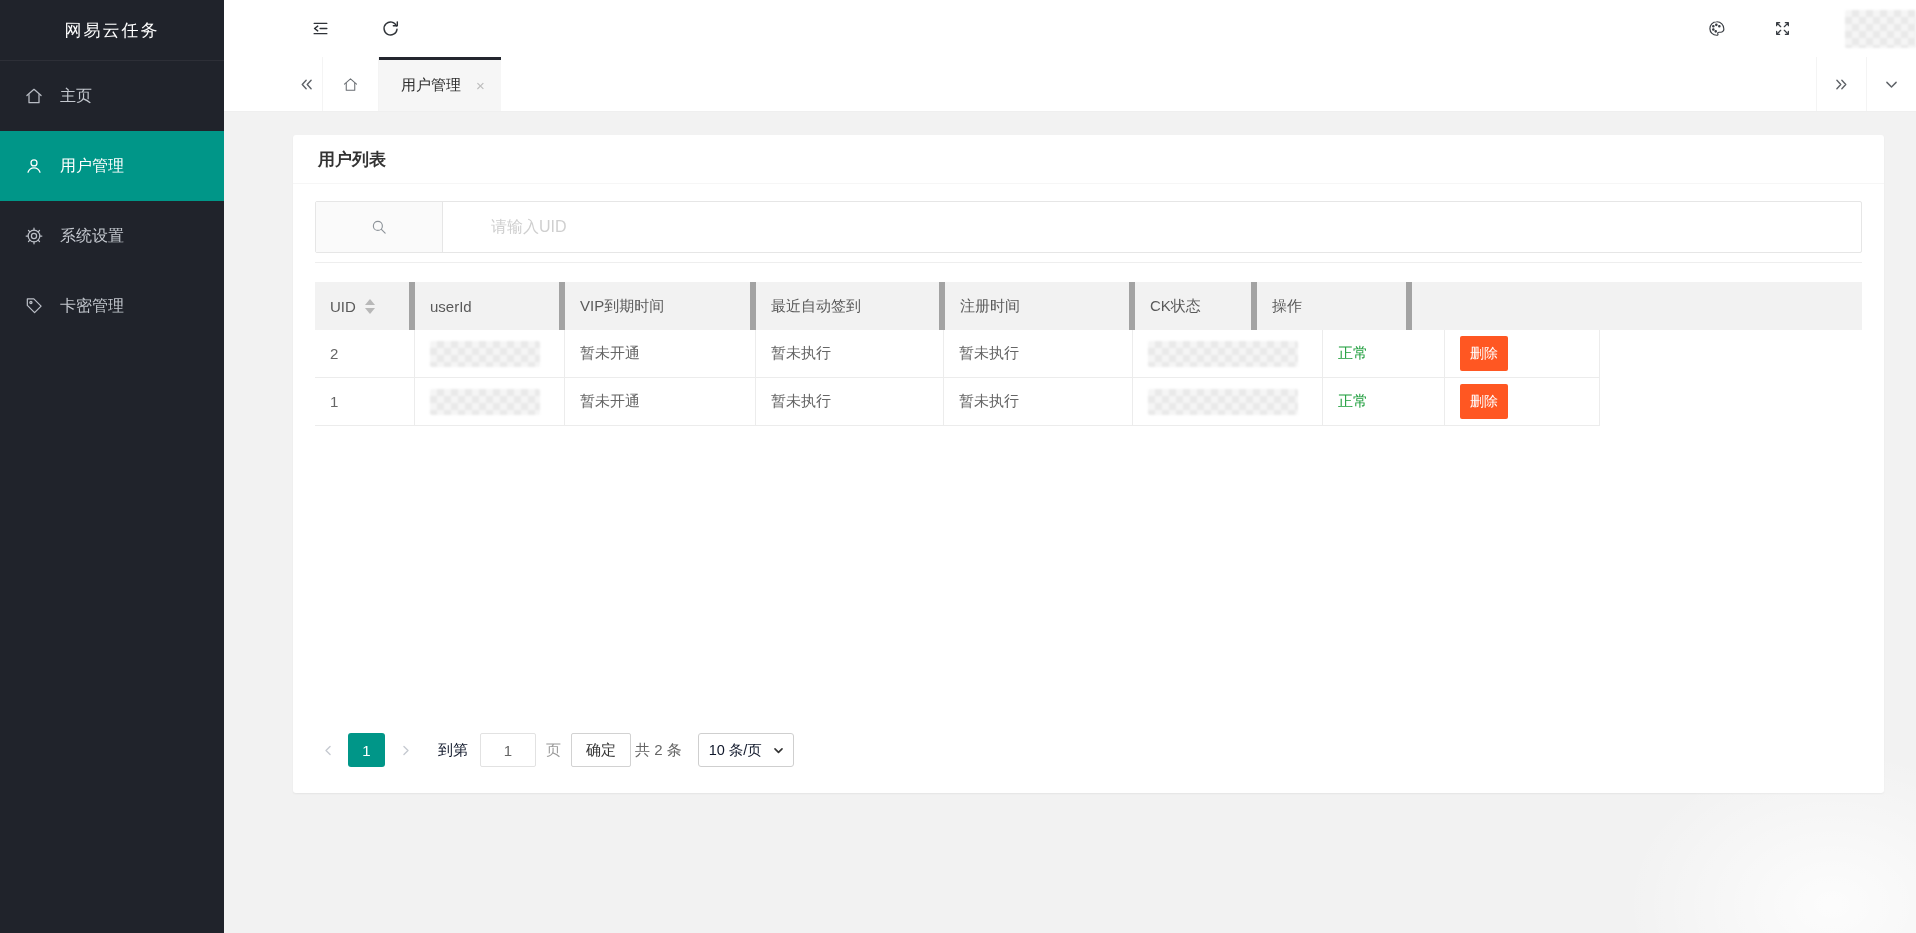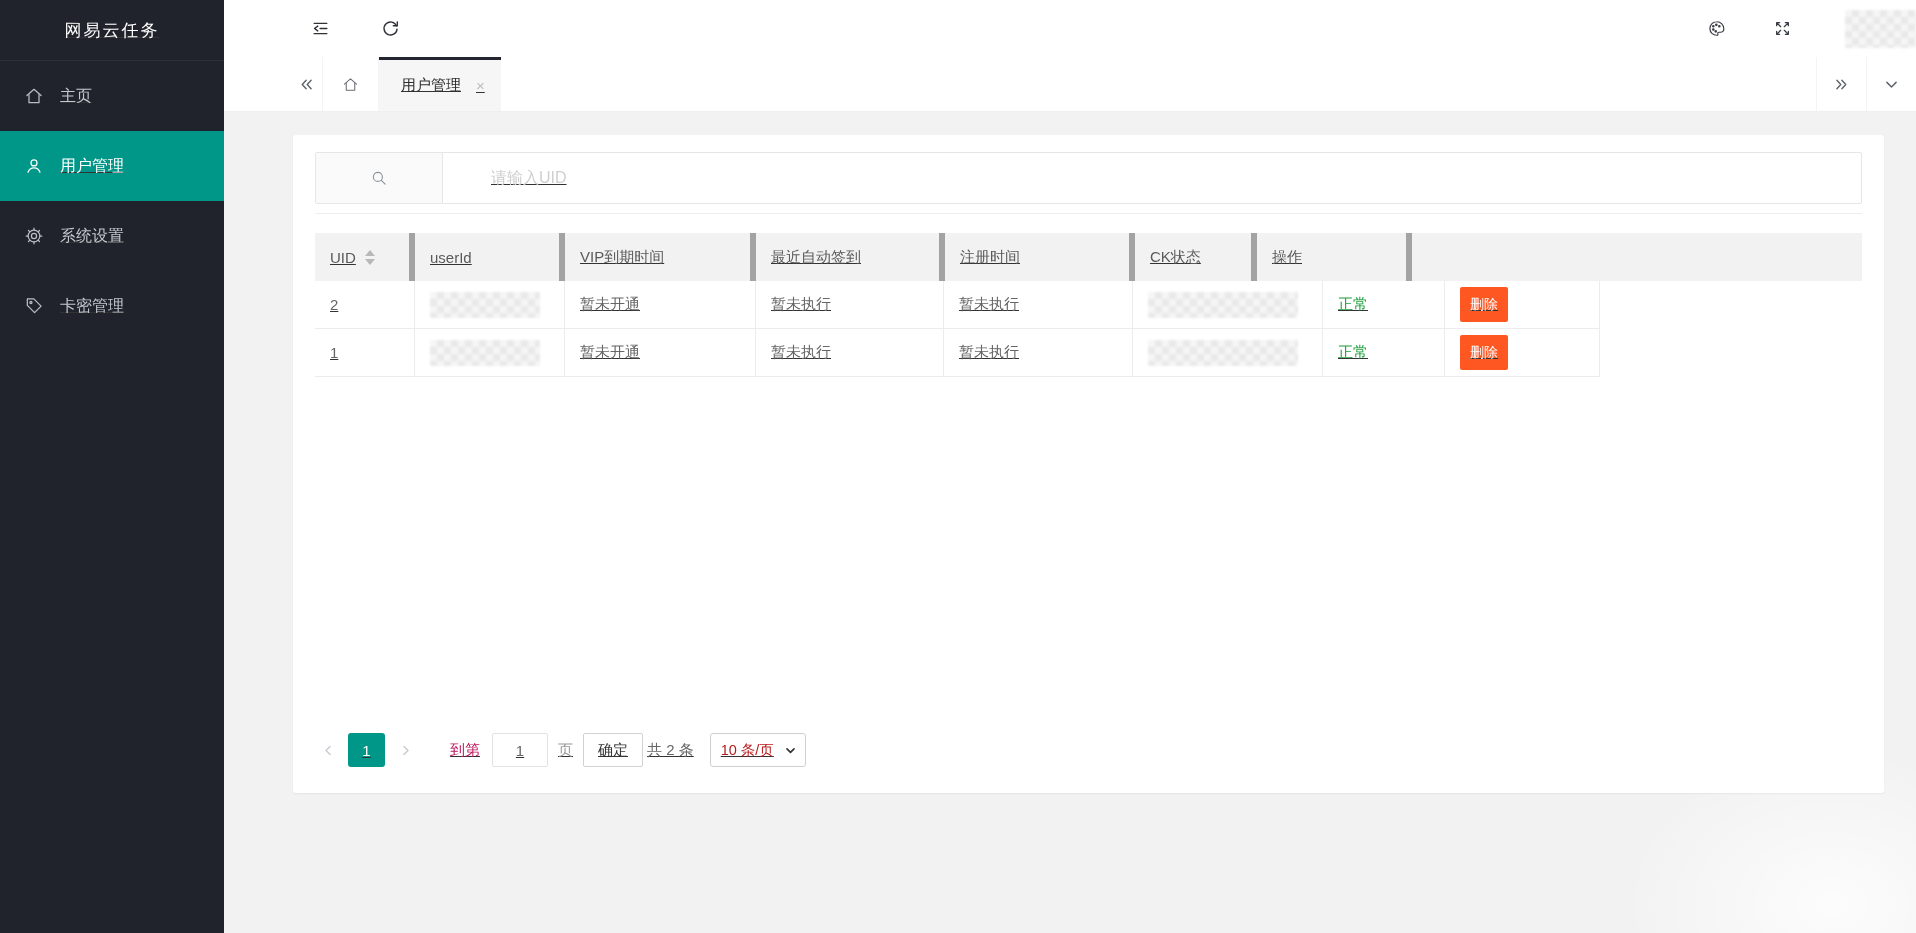--- a/index.html
+++ b/index.html
@@ -1,19 +1,19 @@
 <!DOCTYPE html>
 <html><head>
 <meta charset="utf-8">
 <style>
   * { box-sizing: border-box; margin: 0; padding: 0; }
   html,body { width:1916px; height:933px; overflow:hidden; }
   body { font-family:"Liberation Sans","DejaVu Sans",sans-serif; background:#f2f2f2; color:#333; }
   svg { display:block; }
-  .app { position:relative; display:flex; width:1916px; height:933px;text-decoration:underline; }
+  .app { position:relative; display:flex; width:1916px; height:933px; }
 
   
   .sidebar { width:224px; flex-shrink:0; background:#20232b; }
   .logo { height:61px; display:flex; align-items:center; justify-content:center;
           color:#ffffff; font-size:17px; letter-spacing:2px;
           border-bottom:1px solid rgba(255,255,255,.06); }
   .menu-item { height:70px; display:flex; align-items:center; padding-left:24px; gap:16px;
                color:#c3c7ce; font-size:16px; cursor:pointer; }
   .menu-item .mi-icon { width:20px; height:20px; color:#b9bdc5; }
   .menu-item.active { background:#009688; color:#fff; }
@@ -90,30 +90,30 @@
   .btn-danger { background:#ff5722; color:#fff; border:none; border-radius:2px;
                 height:35px; padding:0 10px; font-size:14px; font-family:inherit; cursor:pointer; }
 
   
   .pager { margin-top:auto; margin-bottom:26px; display:flex; align-items:center; font-size:15px; color:#666; }
   .pg-arrow { width:26px; height:34px; display:flex; align-items:center; justify-content:center;
               color:#c6cad1; cursor:pointer; }
   .pg-arrow svg { width:15px; height:15px; }
   .pg-current { width:37px; height:34px; margin:0 7px; border-radius:3px; background:#009688;
                 color:#fff; display:flex; align-items:center; justify-content:center; cursor:pointer; }
-  .pg-label { color:#be185d; margin:0 6px 0 32px; }
+  .pg-label { color:#0f172a; margin:0 6px 0 20px; }
   .pg-input { width:56px; height:34px; margin:0 6px; border:1px solid #e2e2e2; border-radius:2px;
               text-align:center; font-size:15px; color:#666; font-family:inherit; outline:none; }
   .pg-unit { color:#9a9a9a; margin:0 10px 0 4px; }
   .pg-confirm { height:34px; padding:0 14px; background:#fff; border:1px solid #d2d2d2; border-radius:2px;
                 font-size:15px; color:#333; font-family:inherit; cursor:pointer; margin-right:4px; }
   .pg-total { margin-right:16px; color:#666; }
   .pg-size { height:34px; min-width:86px; border:1px solid #cfcfcf; border-radius:3px; background:#fff;
              display:flex; align-items:center; justify-content:space-between; padding:0 8px 0 10px;
-             color:#b91c1c; font-size:14.5px; cursor:pointer; gap:10px; }
+             color:#0f172a; font-size:14.5px; cursor:pointer; gap:10px; }
   .pg-size svg { width:13px; height:13px; color:#333; }
 
   .corner-glow { position:absolute; right:0; bottom:0; width:300px; height:190px; pointer-events:none;
                  background:radial-gradient(ellipse at 72% 85%, rgba(255,255,255,.8), rgba(255,255,255,0) 68%); }
 </style>
 </head>
 <body>
 
 <div class="app">
 
@@ -221,20 +221,21 @@
         <span class="tab-tool tab-more">
           <svg viewBox="0 0 24 24" fill="none" stroke="currentColor" stroke-width="2" stroke-linecap="round" stroke-linejoin="round">
               <path d="m5.5 9 6.5 6.5L18.5 9"></path>
             </svg>
         </span>
       </div>
     </nav>
 
     <section class="content">
       <div class="card">
+        <div class="card-header">用户列表</div>
 
         <div class="card-body">
 
           <div class="search-group">
             <span class="search-addon">
               <svg viewBox="0 0 24 24" fill="none" stroke="currentColor" stroke-width="1.5" stroke-linecap="round">
                   <circle cx="10.5" cy="10.5" r="6"></circle>
                   <path d="m15.2 15.2 5 5"></path>
                 </svg>
             </span>

